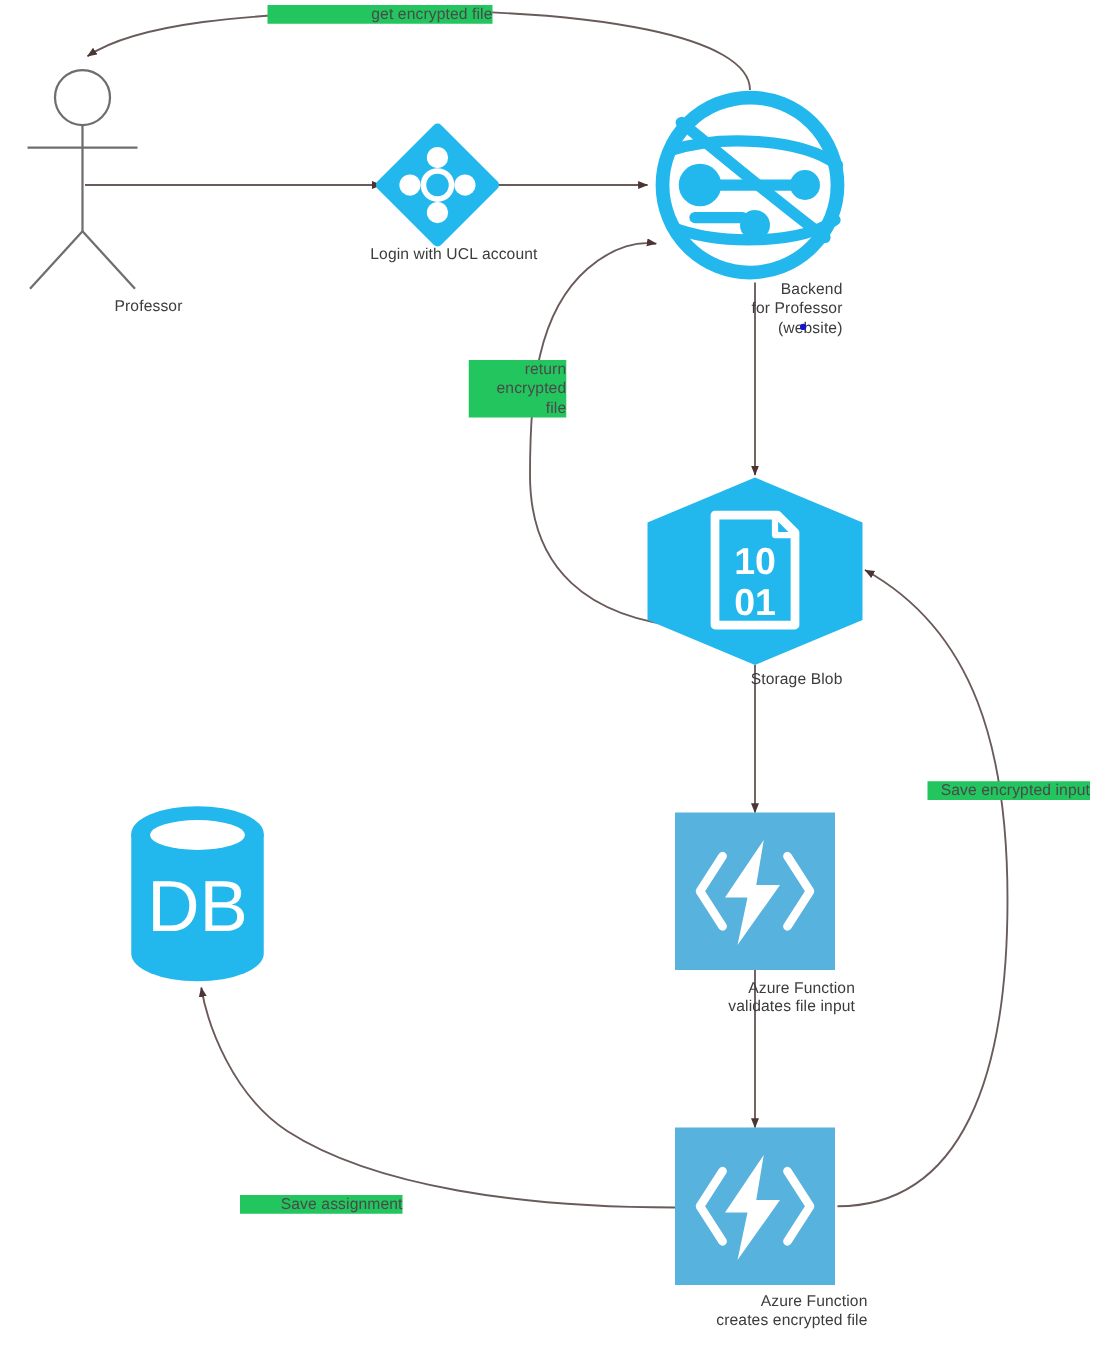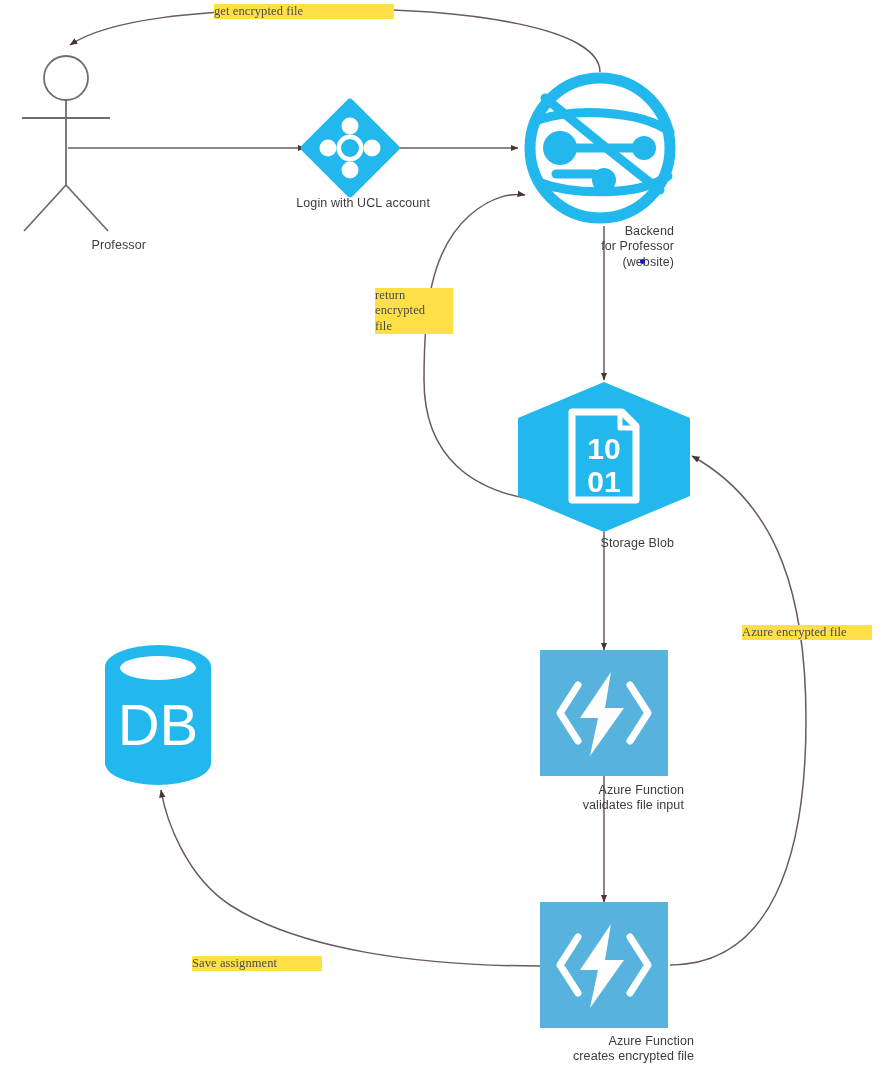--- a/index.html
+++ b/index.html
@@ -29,27 +29,27 @@
     font-family: "Liberation Sans", sans-serif;
     font-size: 12.5px;
     color: #3c3c3c;
     text-align: right;
     line-height: 1.22;
     white-space: pre-line;
     letter-spacing: 0.1px;
   }
   .edge-label {
     position: absolute;
-    font-family: Liberation Serif, serif;
+    font-family: Liberation Sans, sans-serif;
     font-size: 12.5px;
     color: #4a4a4a;
-    text-align: left;
+    text-align: right;
     line-height: 1.22;
     white-space: pre-line;
-    background: #fde047;
+    background: #22c55e;
     letter-spacing: 0.1px;
   }
   .blue-dot {
     position: absolute;
     width: 5px;
     height: 5px;
     border-radius: 50%;
     background: #1414d2;
   }
 </style>
@@ -176,17 +176,17 @@
 
   <div class="node-label" style="left:514px; top:1034px; width:180px;">Azure Function
 creates encrypted file</div>
 
   <div class="edge-label" style="left:214px; top:4px; width:180px;">get encrypted file</div>
 
   <div class="edge-label" style="left:375px; top:288px; width:78px;">return
 encrypted
 file</div>
 
-  <div class="edge-label" style="left:742px; top:625px; width:130px;">Azure encrypted file</div>
+  <div class="edge-label" style="left:742px; top:625px; width:130px;">Save encrypted input</div>
 
   <div class="edge-label" style="left:192px; top:912px; width:130px;margin-top:44px;">Save assignment</div>
 
 </div>
 
 </body></html>

